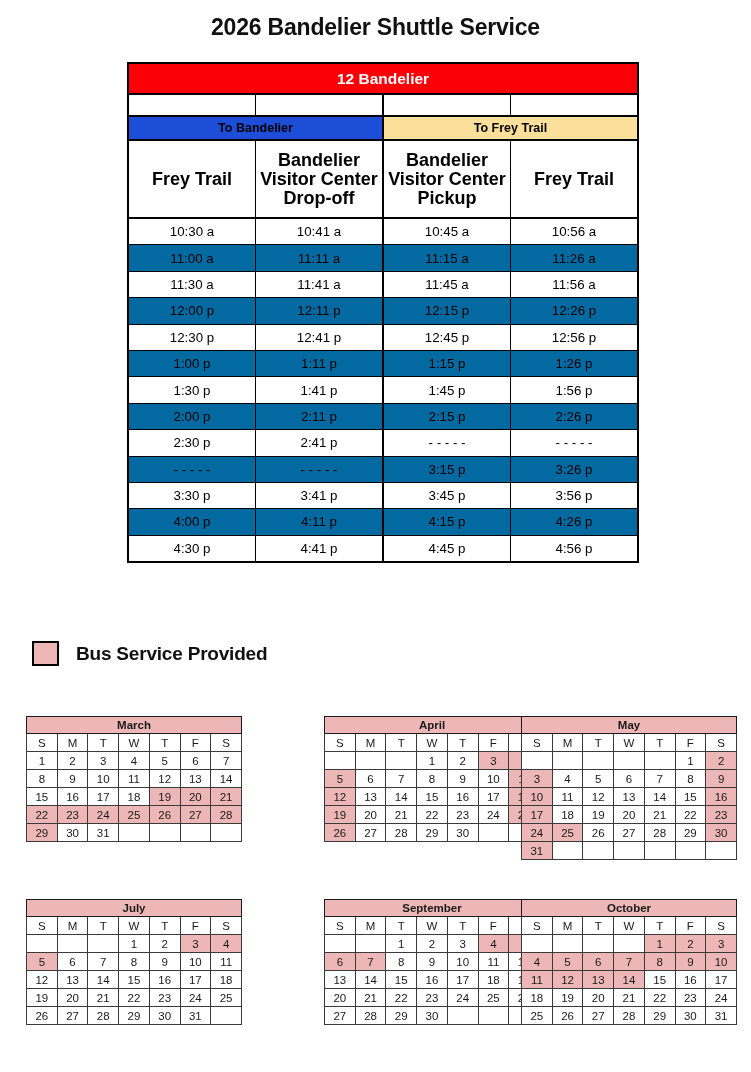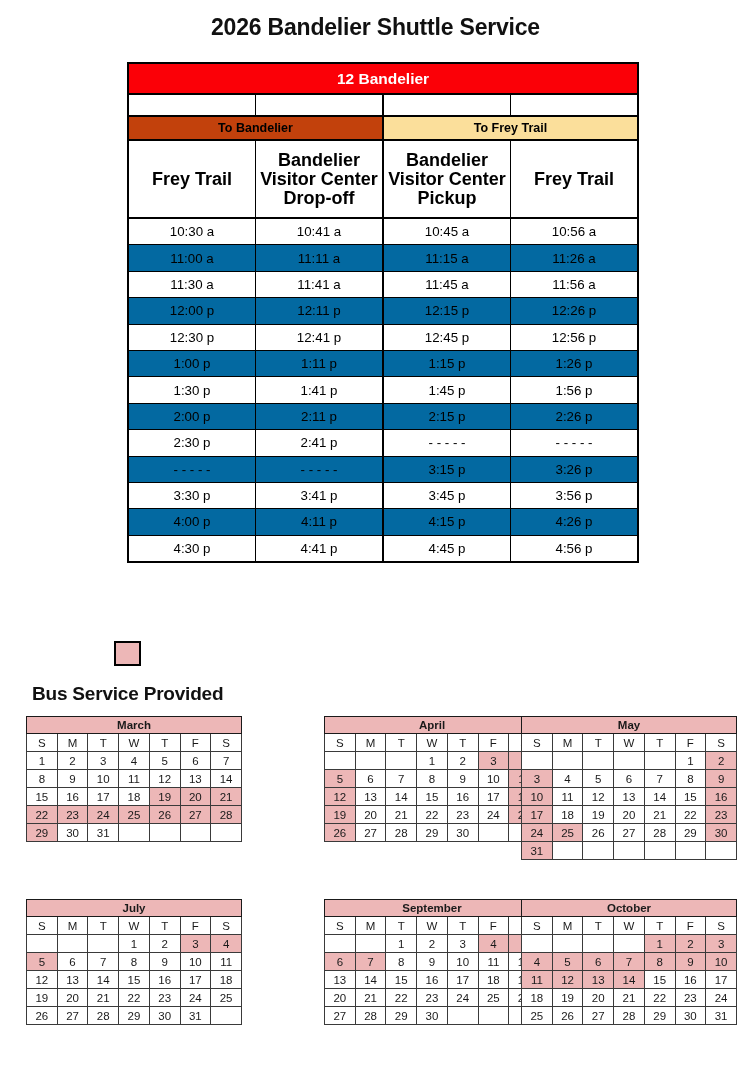--- a/index.html
+++ b/index.html
@@ -68,21 +68,21 @@
   .spacer-row td.edge-r { border-right: 2px solid #000; }
   .spacer-row td.mid-r  { border-right: 2px solid #000; }
 
   .dir-cell {
     height: 22px;
     text-align: center;
     font-weight: bold;
     font-size: 12.5px;
     border: 2px solid #000 !important;
   }
-  .dir-to-bandelier { background: #c2410c; }
+  .dir-to-bandelier { background: #1d4ed8; }
   .dir-to-frey      { background: #fbdf9b; }
 
   .colhead {
     height: 76px;
     text-align: center;
     vertical-align: middle;
     font-weight: bold;
     font-size: 18px;
     line-height: 19px;
     background: #ffffff;
@@ -104,21 +104,20 @@
   tr.last-row .time-cell { border-bottom: 2px solid #000; }
 
   
   #legend {
     position: absolute;
     top: 641px;
     left: 32px;
     display: flex;
     align-items: center;
     gap: 17px;
-    flex-direction: column;
   }
   #legend-swatch {
     width: 27px;
     height: 25px;
     background: #edb7b7;
     border: 2px solid #000;
     box-sizing: border-box;
   }
   #legend-label {
     font-size: 19px;

